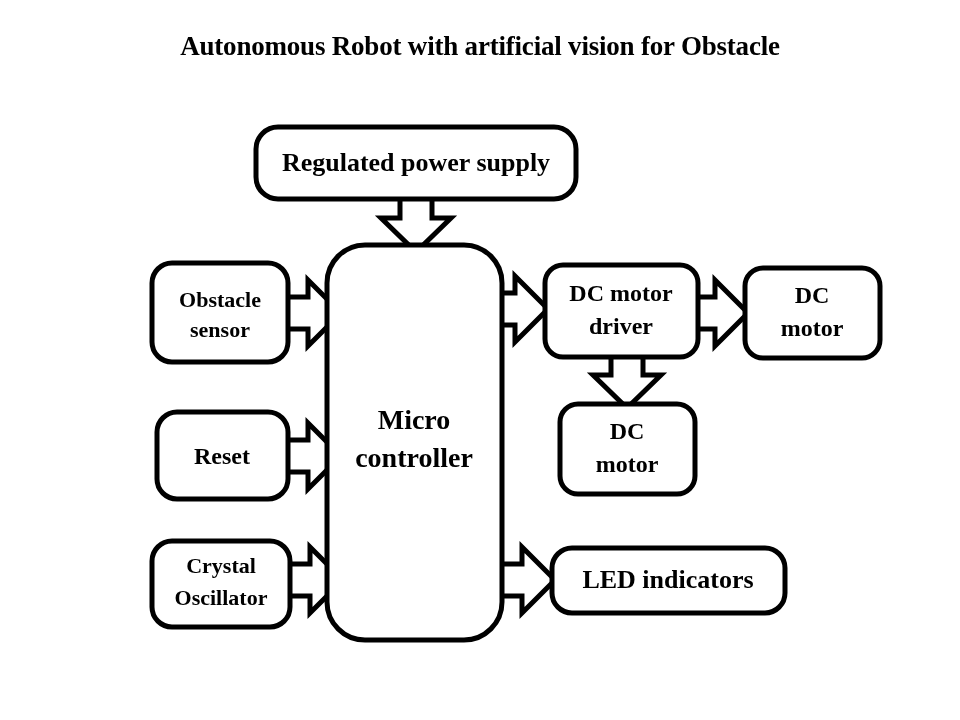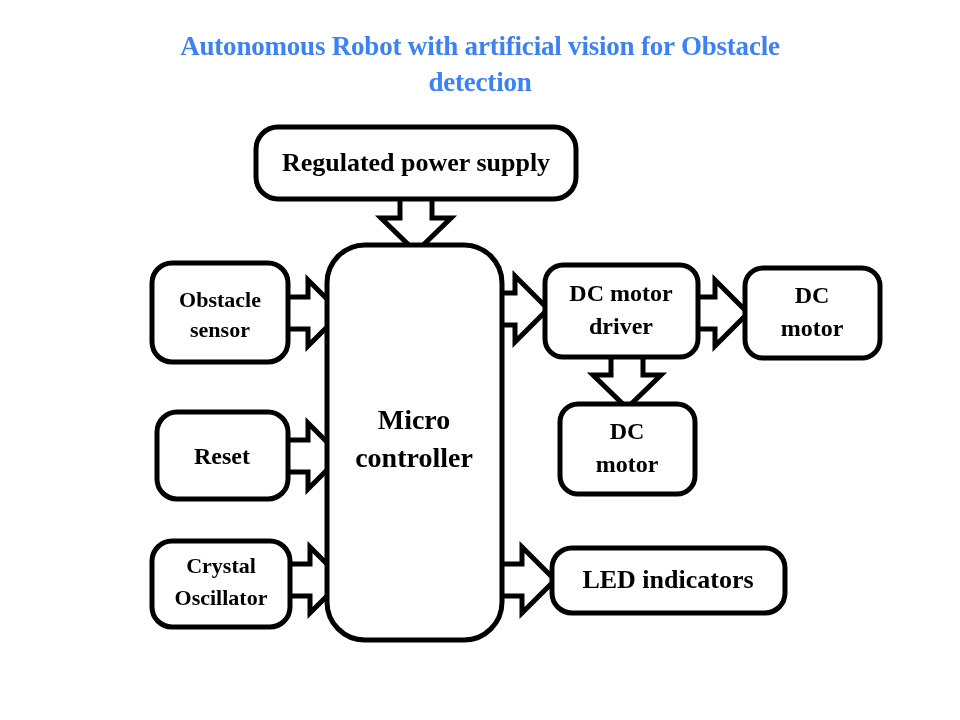--- a/index.html
+++ b/index.html
@@ -19,21 +19,21 @@
   #diagram-title {
     position: absolute;
     left: 110px;
     top: 28px;
     width: 740px;
     text-align: center;
     font-family: "Liberation Serif", "DejaVu Serif", serif;
     font-weight: bold;
     font-size: 27px;
     line-height: 1.35;
-    color: #3b82f6;
+    color: #000000;
     letter-spacing: -0.2px;
   }
   svg#diagram-canvas {
     position: absolute;
     left: 0;
     top: 0;
     width: 960px;
     height: 720px;
   }
   .node-shape {
@@ -61,21 +61,20 @@
   .lbl-28 { font-size: 28px; }
 </style>
 </head>
 <body>
 
 <div id="page">
 
   <div id="diagram-title">
     <span>Autonomous Robot with artificial vision for Obstacle</span>
     <br>
-    <span>detection</span>
   </div>
 
   <svg id="diagram-canvas" viewBox="0 0 960 720" xmlns="http://www.w3.org/2000/svg">
 
     <g>
       <path class="arrow-shape" d="M 400 196 L 400 218 L 381 218 L 416 252 L 451 218 L 432 218 L 432 196 Z"></path>
     </g>
 
     <g>
       <path class="arrow-shape" d="M 286 297 L 308 297 L 308 280 L 341 313 L 308 346 L 308 329 L 286 329 Z"></path>

